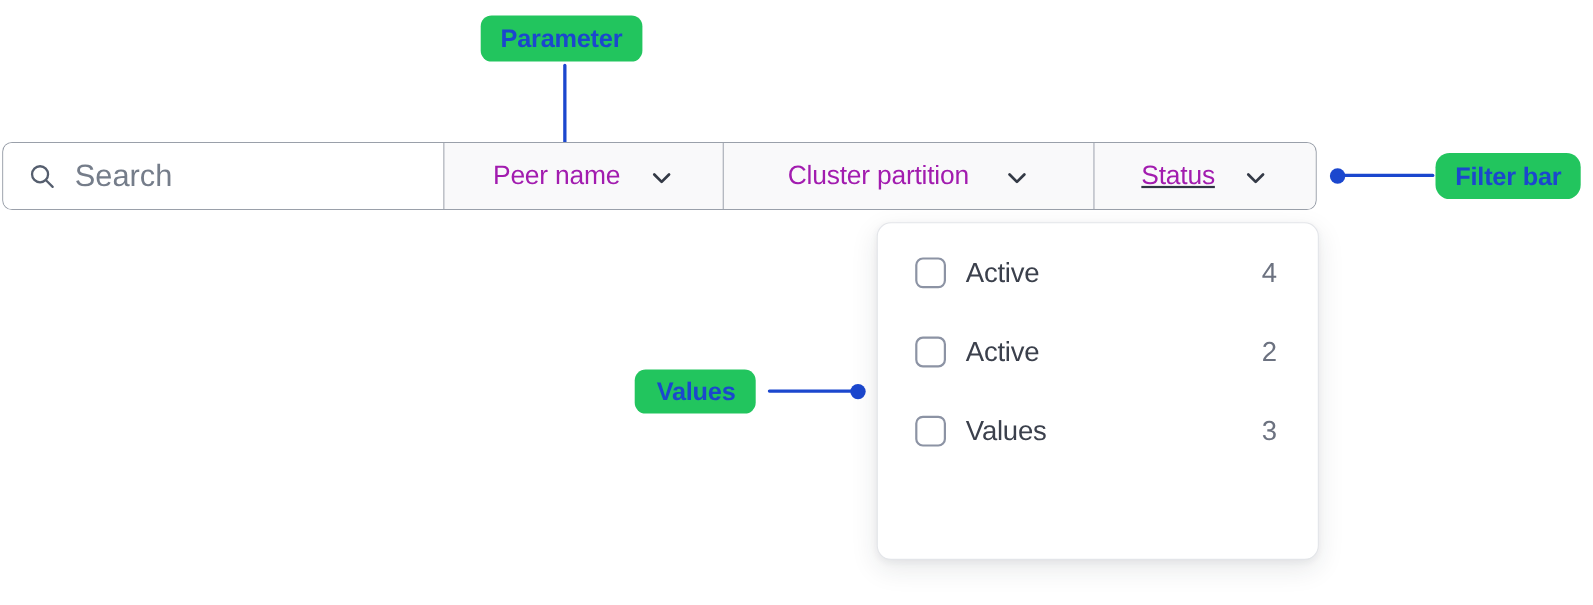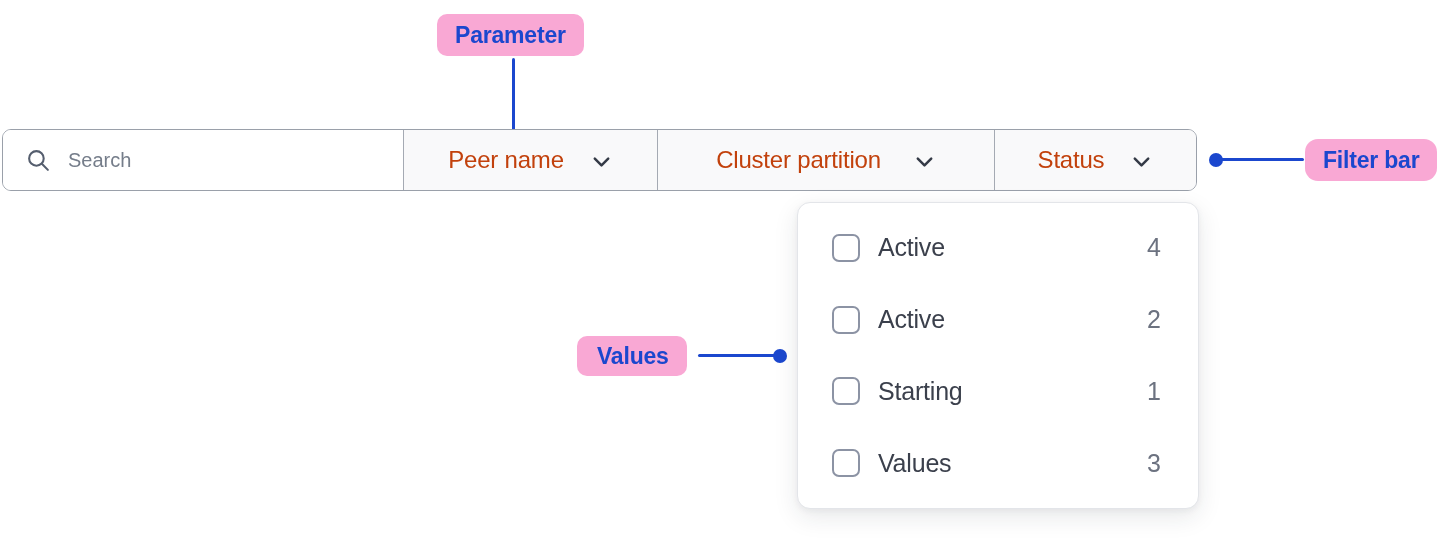--- a/index.html
+++ b/index.html
@@ -11,21 +11,21 @@
     overflow: hidden;
     color: #2F3542;
   }
   .canvas { position: absolute; inset: 0; width: 1448px; height: 550px; }
 
   
   .anno-badge {
     position: absolute;
     display: inline-flex; align-items: center; justify-content: center;
     height: 42px; padding: 0 18px;
-    background: #f9a8d4;
+    background: #22c55e;
     color: #1B47CE;
     font-size: 23px; font-weight: 600;
     border-radius: 10px;
     letter-spacing: -0.2px;
     white-space: nowrap;
   }
   .anno-line { position: absolute; background: #1B47CE; border-radius: 2px; }
   .anno-dot {
     position: absolute; width: 14px; height: 14px;
     background: #1B47CE; border-radius: 50%;
@@ -44,37 +44,37 @@
   .search-section {
     flex: 0 0 400px;
     display: flex; align-items: center;
     padding-left: 23px;
     background: #ffffff;
   }
   .search-icon { width: 25px; height: 25px; color: #555E6E; flex: none; margin-right: 17px; }
   .search-input {
     border: none; outline: none; background: transparent;
     font-family: "Liberation Sans", sans-serif;
-    font-size: 20px; color: #3B404C;
+    font-size: 28px; color: #3B404C;
     width: 300px;
   }
   .search-input::placeholder { color: #757D8A; opacity: 1; }
 
   .dropdown-btn {
     display: flex; align-items: center; justify-content: center;
     gap: 26px;
     background: #F9F9FA;
     border-left: 1px solid #A5AAB3;
     cursor: pointer;
     user-select: none;
   }
   .dd-peer    { flex: 0 0 254px; }
   .dd-cluster { flex: 0 0 337px; gap: 32px; }
-  .dd-status  { flex: 1 1 auto; }
-  .dropdown-label { font-size: 24px; color: #c2410c; letter-spacing: -0.2px; }
+  .dd-status  { flex: 1 1 auto; text-decoration: underline; }
+  .dropdown-label { font-size: 24px; color: #a21caf; letter-spacing: -0.2px; }
   .chevron-icon { width: 23px; height: 23px; color: #343A46; flex: none; margin-top: 2px; }
 
   
   .dropdown-panel {
     position: absolute; left: 797px; top: 202px;
     width: 402px; height: 307px;
     background: #ffffff;
     border: 1px solid #E3E5E9;
     border-radius: 13px;
     box-shadow: 0 8px 24px rgba(30,35,50,0.10), 0 2px 6px rgba(30,35,50,0.05);
@@ -153,25 +153,20 @@
       <span class="option-label">Active</span>
       <span class="option-count">4</span>
     </div>
 
     <div class="option-row">
       <div class="checkbox" role="checkbox" aria-checked="false"></div>
       <span class="option-label">Active</span>
       <span class="option-count">2</span>
     </div>
 
-    <div class="option-row">
-      <div class="checkbox" role="checkbox" aria-checked="false"></div>
-      <span class="option-label">Starting</span>
-      <span class="option-count">1</span>
-    </div>
 
     <div class="option-row">
       <div class="checkbox" role="checkbox" aria-checked="false"></div>
       <span class="option-label">Values</span>
       <span class="option-count">3</span>
     </div>
 
   </div>
 
 </div>

